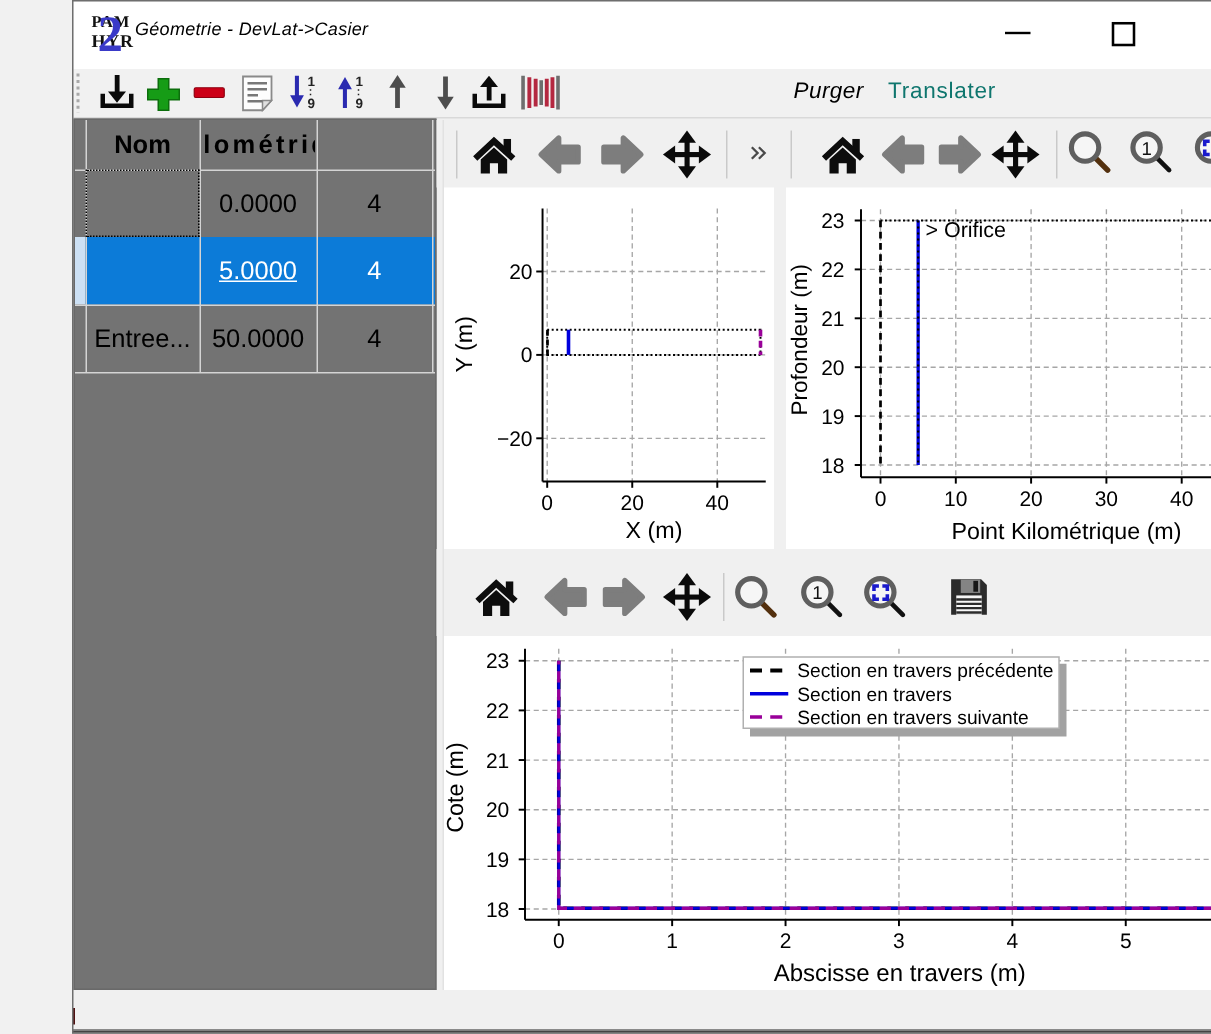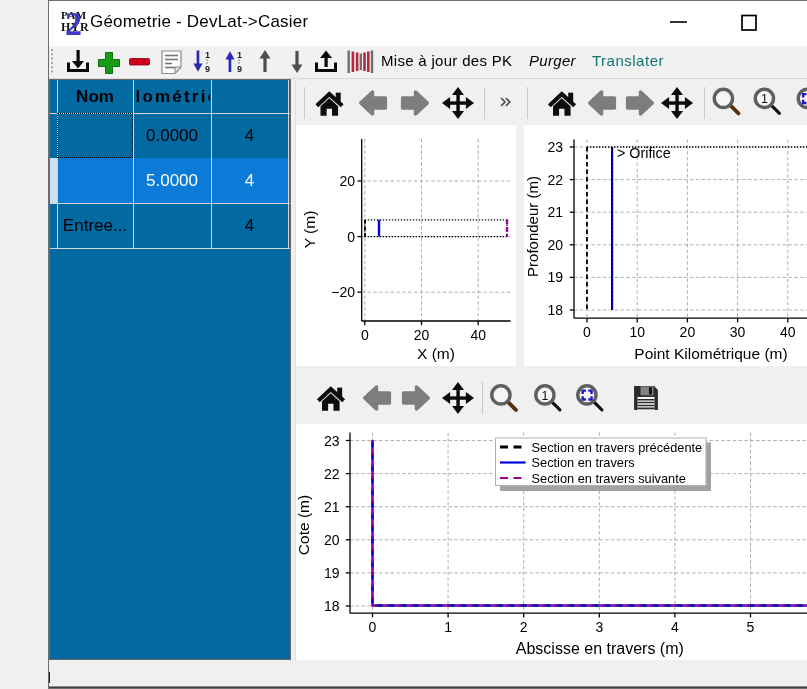--- a/index.html
+++ b/index.html
@@ -13,21 +13,21 @@
 </head>
 <body>
 <div id="win">
 
   <div class="abs" style="left:1px;top:1px;width:805px;height:45px;background:#ffffff;"></div>
   <div class="abs" id="appicon" style="left:13px;top:8px;width:30px;height:28px;">
     <div class="abs" style="left:0;top:1px;font-family:'Liberation Serif',serif;font-weight:bold;font-size:11px;letter-spacing:0.5px;color:#111;">PAM</div>
     <div class="abs" style="left:0;top:12px;font-family:'Liberation Serif',serif;font-weight:bold;font-size:12px;letter-spacing:0.5px;color:#111;">HYR</div>
     <div class="abs" style="left:4px;top:-3px;font-family:'Liberation Serif',serif;font-weight:bold;font-size:34px;color:#3a3ac8;">2</div>
   </div>
-  <div class="abs" style="left:42px;top:12px;font-size:17px;color:#000;letter-spacing:0.2px;">Géometrie - DevLat-&gt;Casier</div>
+  <div class="abs" style="left:42px;top:12px;font-size:12px;color:#000;letter-spacing:0.2px;font-style:italic;">Géometrie - DevLat-&gt;Casier</div>
 
   <svg class="abs" style="left:610px;top:6px;" width="190" height="30" viewBox="0 0 190 30">
     <line x1="12" y1="16" x2="29" y2="16" stroke="#000" stroke-width="1.6"></line>
     <rect x="84" y="9.5" width="14" height="14.5" fill="none" stroke="#000" stroke-width="1.7"></rect>
     <line x1="154" y1="8.5" x2="170" y2="24.5" stroke="#000" stroke-width="1.4"></line>
     <line x1="170" y1="8.5" x2="154" y2="24.5" stroke="#000" stroke-width="1.4"></line>
   </svg>
 
   <div class="abs" id="maintb" style="left:1px;top:46px;width:805px;height:32px;background:#f1f1f1;"></div>
   <svg class="abs" style="left:1px;top:47px;" width="8" height="30" viewBox="0 0 8 30">
@@ -93,49 +93,49 @@
     <g>
       <rect x="299.5" y="50.5" width="2.4" height="22.5" fill="#6e6e6e"></rect>
       <rect x="303.6" y="51.5" width="2.6" height="20.5" fill="#b42840"></rect>
       <rect x="307.8" y="52.5" width="2.6" height="18.5" fill="#b42840"></rect>
       <rect x="311.6" y="53.5" width="2.4" height="16.5" fill="#6e6e6e"></rect>
       <rect x="315.2" y="52.5" width="2.6" height="18.5" fill="#b42840"></rect>
       <rect x="319.0" y="51.5" width="2.6" height="20.5" fill="#b42840"></rect>
       <rect x="322.8" y="50.5" width="2.4" height="22.5" fill="#6e6e6e"></rect>
     </g>
   </svg>
-  <div class="abs" style="left:333px;top:52px;font-size:15px;letter-spacing:0.3px;color:#000;">Mise à jour des PK</div>
   <div class="abs" style="left:481px;top:52px;font-size:15px;letter-spacing:0.3px;color:#000;font-style:italic;">Purger</div>
   <div class="abs" style="left:544px;top:52px;font-size:15px;letter-spacing:0.5px;color:#0f766e;">Translater</div>
   <div class="abs" style="left:1px;top:78px;width:805px;height:1px;background:#d9d9d9;"></div>
 
-  <div class="abs" id="table" style="left:1px;top:79px;width:242px;height:581px;background:#0369a1;border:1px solid #696969;">
+  <div class="abs" id="table" style="left:1px;top:79px;width:242px;height:581px;background:#737373;border:1px solid #696969;">
 
     <div class="abs" style="left:0;top:78px;width:7px;height:45px;background:#cce0f4;"></div>
     <div class="abs" style="left:7px;top:78px;width:233px;height:45px;background:#0c7bd8;"></div>
 
     <div class="abs" style="left:7px;top:0;width:1px;height:168px;background:#d4d4d4;"></div>
     <div class="abs" style="left:83px;top:0;width:1px;height:168px;background:#d4d4d4;"></div>
     <div class="abs" style="left:161px;top:0;width:1px;height:168px;background:#d4d4d4;"></div>
     <div class="abs" style="left:238px;top:0;width:1px;height:168px;background:#d4d4d4;"></div>
     <div class="abs" style="left:0;top:33px;width:240px;height:1px;background:#d4d4d4;"></div>
     <div class="abs" style="left:0;top:123px;width:240px;height:1px;background:#d4d4d4;"></div>
     <div class="abs" style="left:0;top:168px;width:240px;height:1px;background:#d4d4d4;"></div>
 
     <div class="abs" style="left:7px;top:0;width:76px;height:33px;line-height:33px;text-align:center;font-size:17px;font-weight:bold;">Nom</div>
     <div class="abs" style="left:84px;top:0;width:76px;height:33px;line-height:33px;font-size:17px;font-weight:bold;overflow:hidden;white-space:nowrap;letter-spacing:2.2px;padding-left:1.5px;">lométriq</div>
 
     <div class="abs" style="left:7px;top:33px;width:76px;height:45px;border:1px dotted #000;"></div>
     <div class="abs" style="left:83px;top:33px;width:78px;height:45px;line-height:45px;text-align:center;font-size:17px;">0.0000</div>
     <div class="abs" style="left:161px;top:33px;width:77px;height:45px;line-height:45px;text-align:center;font-size:17px;">4</div>
 
-    <div class="abs" style="left:83px;top:78px;width:78px;height:55px;line-height:45px;text-align:center;font-size:17px;color:#fff;">5.0000</div>
+    <div class="abs" style="left:83px;top:78px;width:78px;height:55px;line-height:45px;text-align:center;font-size:17px;color:#fff;text-decoration:underline;">5.0000</div>
     <div class="abs" style="left:161px;top:78px;width:77px;height:45px;line-height:45px;text-align:center;font-size:17px;color:#fff;">4</div>
 
     <div class="abs" style="left:7px;top:123px;width:76px;height:45px;line-height:45px;text-align:center;font-size:17px;">Entree...</div>
+    <div class="abs" style="left:83px;top:123px;width:78px;height:45px;line-height:45px;text-align:center;font-size:17px;">50.0000</div>
     <div class="abs" style="left:161px;top:123px;width:77px;height:45px;line-height:45px;text-align:center;font-size:17px;">4</div>
   </div>
 
   <div class="abs" id="ltb" style="left:243px;top:80px;width:225px;height:45px;background:#f0f0f0;"></div>
   <div class="abs" id="rtb" style="left:468px;top:80px;width:339px;height:45px;background:#f0f0f0;"></div>
   <div class="abs" id="btb" style="left:243px;top:366px;width:564px;height:58px;background:#f0f0f0;"></div>
 
   <svg class="abs" style="left:0;top:0;" width="807" height="689" viewBox="0 0 807 689">
     <defs>
       <symbol id="i-home" viewBox="0 0 28 28">

